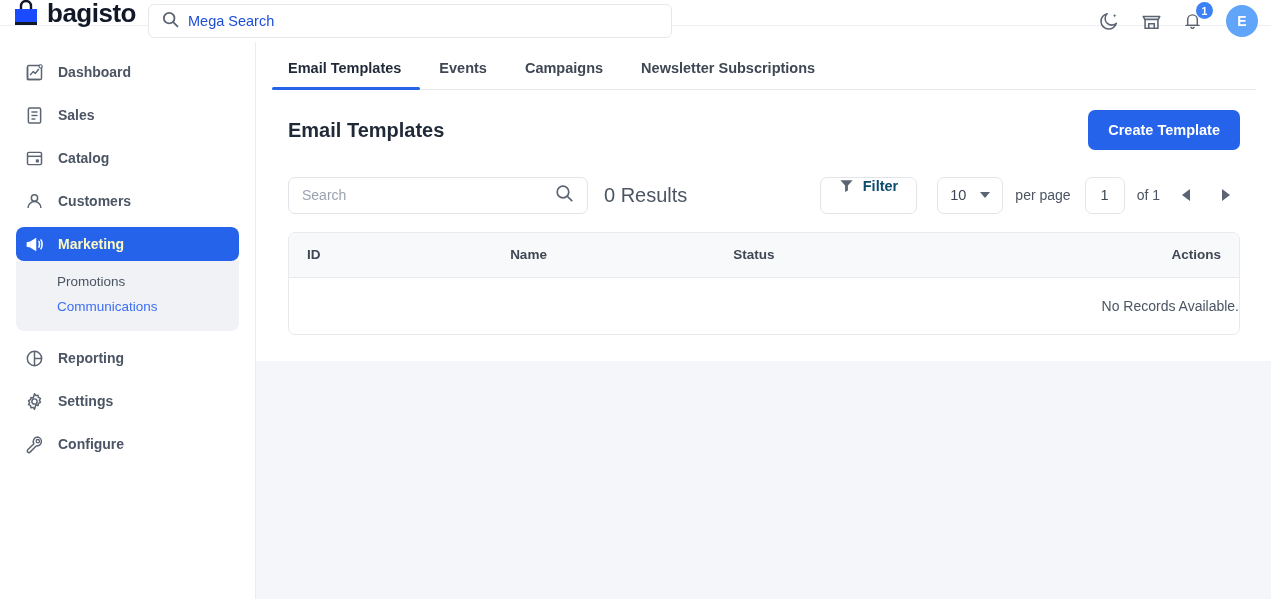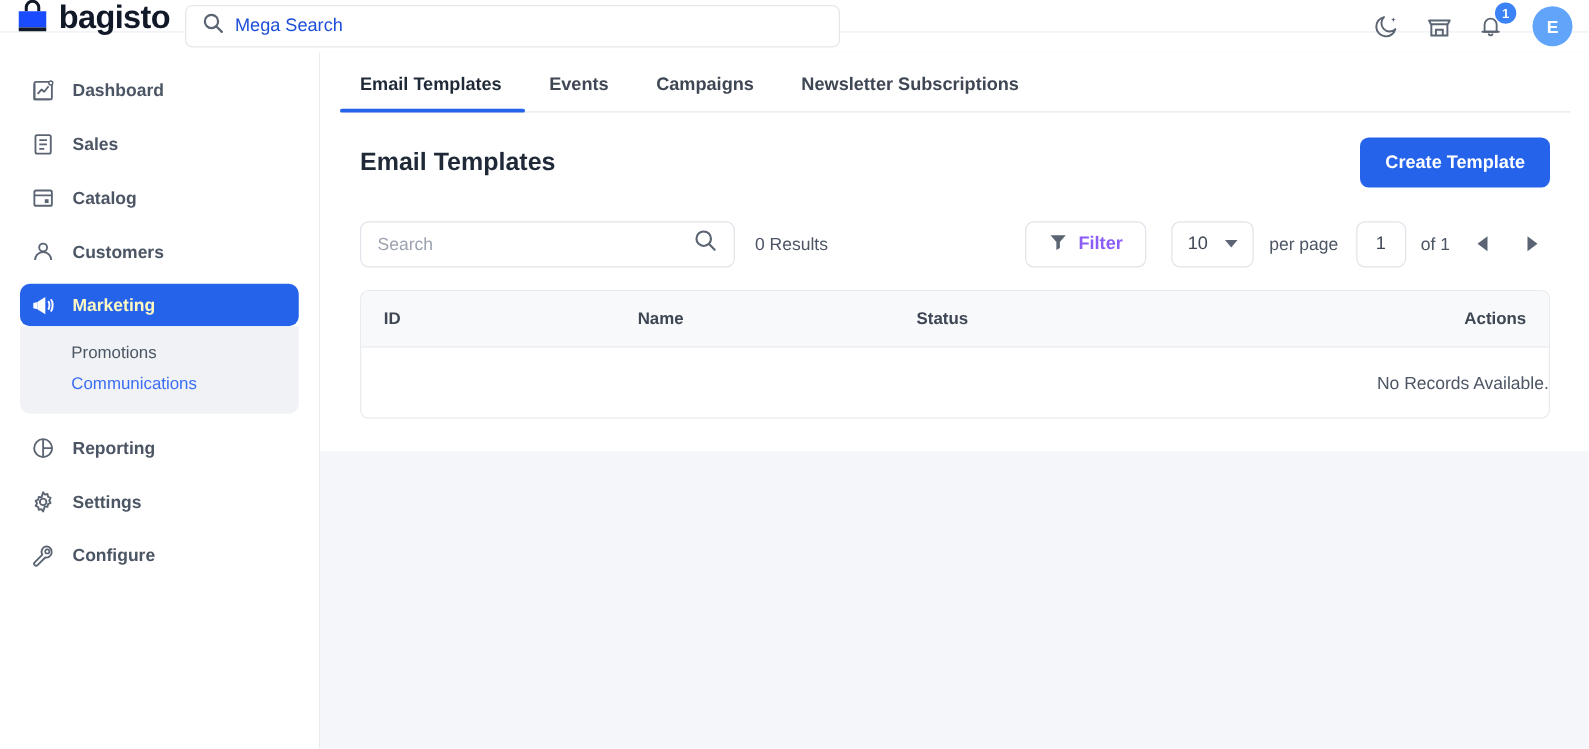--- a/index.html
+++ b/index.html
@@ -137,27 +137,27 @@
     display: flex; align-items: center; gap: 0;
     margin: 12px 16px 0 16px; height: 38px;
   }
   .search-box {
     width: 300px; height: 37px;
     border: 1px solid #e1e4e9; border-radius: 7px;
     display: flex; align-items: center; justify-content: space-between;
     padding: 0 13px; background: #fff;
   }
   .search-box .ph { font-size: 14px; color: #9ca3af; }
-  .results-count { font-size: 14px; color: #4b5563; margin-left: 16px; }
+  .results-count { font-size: 20px; color: #4b5563; margin-left: 16px; }
   .tb-right { margin-left: auto; display: flex; align-items: center; gap: 0; }
   .filter-btn {
-    display: flex; align-items: center; gap: 9px;
+    display: flex; gap: 9px;
     height: 37px; padding: 0 18px;
     border: 1px solid #e1e4e9; border-radius: 7px; background: #fff;
-    font-size: 14.5px; font-weight: 600; color: #8b5cf6; cursor: pointer;
+    font-size: 14.5px; font-weight: 600; color: #0c4a6e; cursor: pointer;
     font-family: inherit;
   }
   .per-select {
     display: flex; align-items: center; gap: 14px;
     height: 37px; padding: 0 12px; margin-left: 20px;
     border: 1px solid #e1e4e9; border-radius: 7px; background: #fff;
     font-size: 14.5px; color: #3f4754; cursor: pointer;
   }
   .caret {
     width: 0; height: 0;

